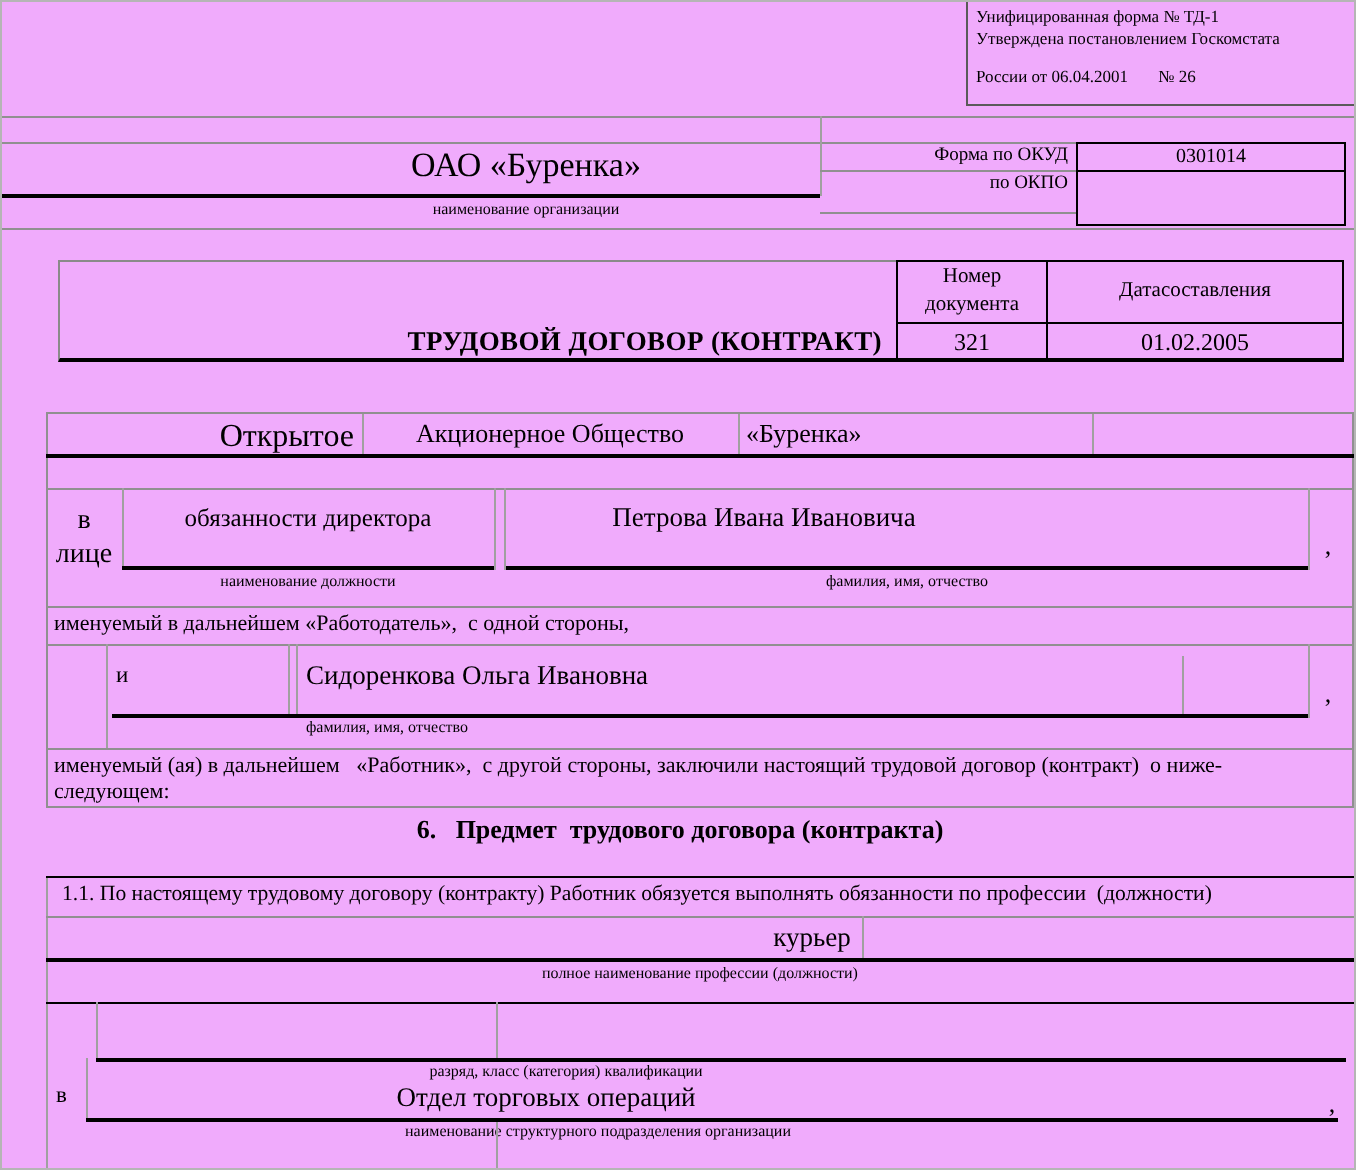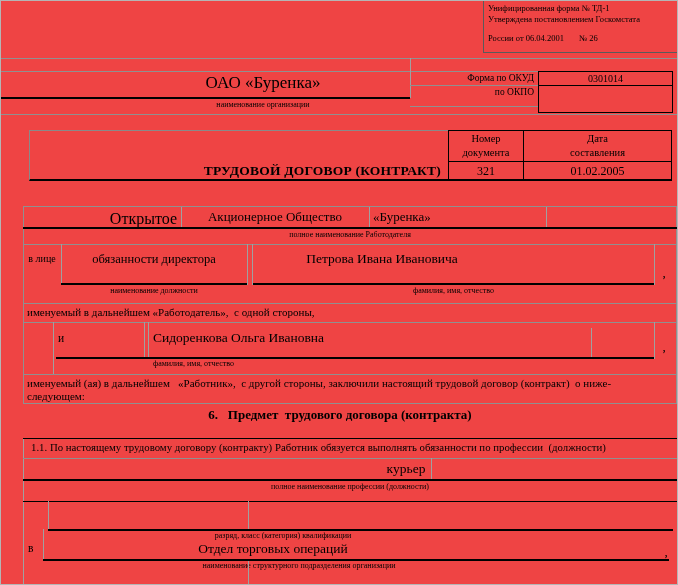--- a/index.html
+++ b/index.html
@@ -1,17 +1,17 @@
 <!DOCTYPE html>
 <html><head>
 <meta charset="utf-8">
 <style>
   html,body{margin:0;padding:0;background:#fff;}
   #canvas{
-    position:relative;width:678px;height:585px;background:#ef4444;
+    position:relative;width:678px;height:585px;background:#f0abfc;
     font-family:"Liberation Serif","DejaVu Serif",serif;color:#000;
     border:1px solid #b5b5b5;box-sizing:border-box;overflow:hidden;
   }
   .txt{position:absolute;white-space:pre-wrap;line-height:1.2;}
   .c{text-align:center;}
   .r{text-align:right;}
   .b{font-weight:bold;}
   .cap{font-size:8px;line-height:1.1;}
   .hl{position:absolute;height:1px;background:#909090;}
   .hl.bk{background:#000;}
@@ -51,44 +51,43 @@
   </div>
   <div class="cell" style="left:537px;top:84px;width:135px;height:28px;font-size:10px;">
     <span></span>
   </div>
 
   <div class="box" style="left:28px;top:129px;width:643px;height:51px;border:1px solid #8a8a8a;border-bottom:2px solid #000;"></div>
   <div class="cell" style="left:447px;top:129px;width:76px;height:32px;font-size:10.5px;flex-direction:column;line-height:1.35;">
     <span>Номер</span>
     <span>документа</span>
   </div>
-  <div class="cell" style="left:522px;top:129px;width:149px;height:32px;font-size:10.5px;flex-direction:column;line-height:1.35;">
+  <div class="cell" style="left:522px;top:129px;width:149px;height:32px;font-size:10.5px;flex-direction:row;line-height:1.35;">
     <span>Дата</span>
     <span>составления</span>
   </div>
   <div class="cell" style="left:447px;top:160px;width:76px;height:20px;font-size:12px;">
     <span>321</span>
   </div>
   <div class="cell" style="left:522px;top:160px;width:149px;height:20px;font-size:12px;">
     <span>01.02.2005</span>
   </div>
   <div class="txt r b" style="left:28px;top:162px;width:412px;font-size:13.5px;letter-spacing:.2px;">ТРУДОВОЙ ДОГОВОР (КОНТРАКТ)</div>
 
   <div class="box" style="left:22px;top:205px;width:654px;height:198px;border:1px solid #909090;"></div>
   <div class="vl" style="left:180px;top:206px;height:21px;"></div>
   <div class="vl" style="left:368px;top:206px;height:21px;"></div>
   <div class="vl" style="left:545px;top:206px;height:21px;"></div>
   <div class="txt r" style="left:26px;top:208px;width:150px;font-size:16px;">Открытое</div>
   <div class="txt c" style="left:184px;top:208px;width:180px;font-size:13px;">Акционерное Общество</div>
   <div class="txt" style="left:372px;top:208px;width:168px;font-size:13px;">«Буренка»</div>
   <div class="hl th" style="left:22px;top:226px;width:654px;"></div>
-  <div class="txt c cap" style="left:22px;top:230px;width:654px;">полное наименование Работодателя</div>
   <div class="hl" style="left:22px;top:243px;width:654px;"></div>
 
-  <div class="txt c" style="left:23px;top:252px;width:36px;font-size:10px;">в лице</div>
+  <div class="txt c" style="left:23px;top:252px;width:36px;font-size:14px;">в лице</div>
   <div class="vl" style="left:60px;top:243px;height:41px;"></div>
   <div class="txt c" style="left:61px;top:251px;width:184px;font-size:12.5px;">обязанности директора</div>
   <div class="hl th" style="left:60px;top:282px;width:186px;"></div>
   <div class="vl" style="left:246px;top:243px;height:41px;"></div>
   <div class="vl" style="left:251px;top:243px;height:41px;"></div>
   <div class="txt c" style="left:252px;top:250px;width:258px;font-size:13.5px;">Петрова Ивана Ивановича</div>
   <div class="hl th" style="left:252px;top:282px;width:401px;"></div>
   <div class="vl" style="left:653px;top:243px;height:41px;"></div>
   <div class="txt c" style="left:656px;top:264px;width:14px;font-size:13px;">,</div>
   <div class="txt c cap" style="left:61px;top:286px;width:184px;">наименование должности</div>

